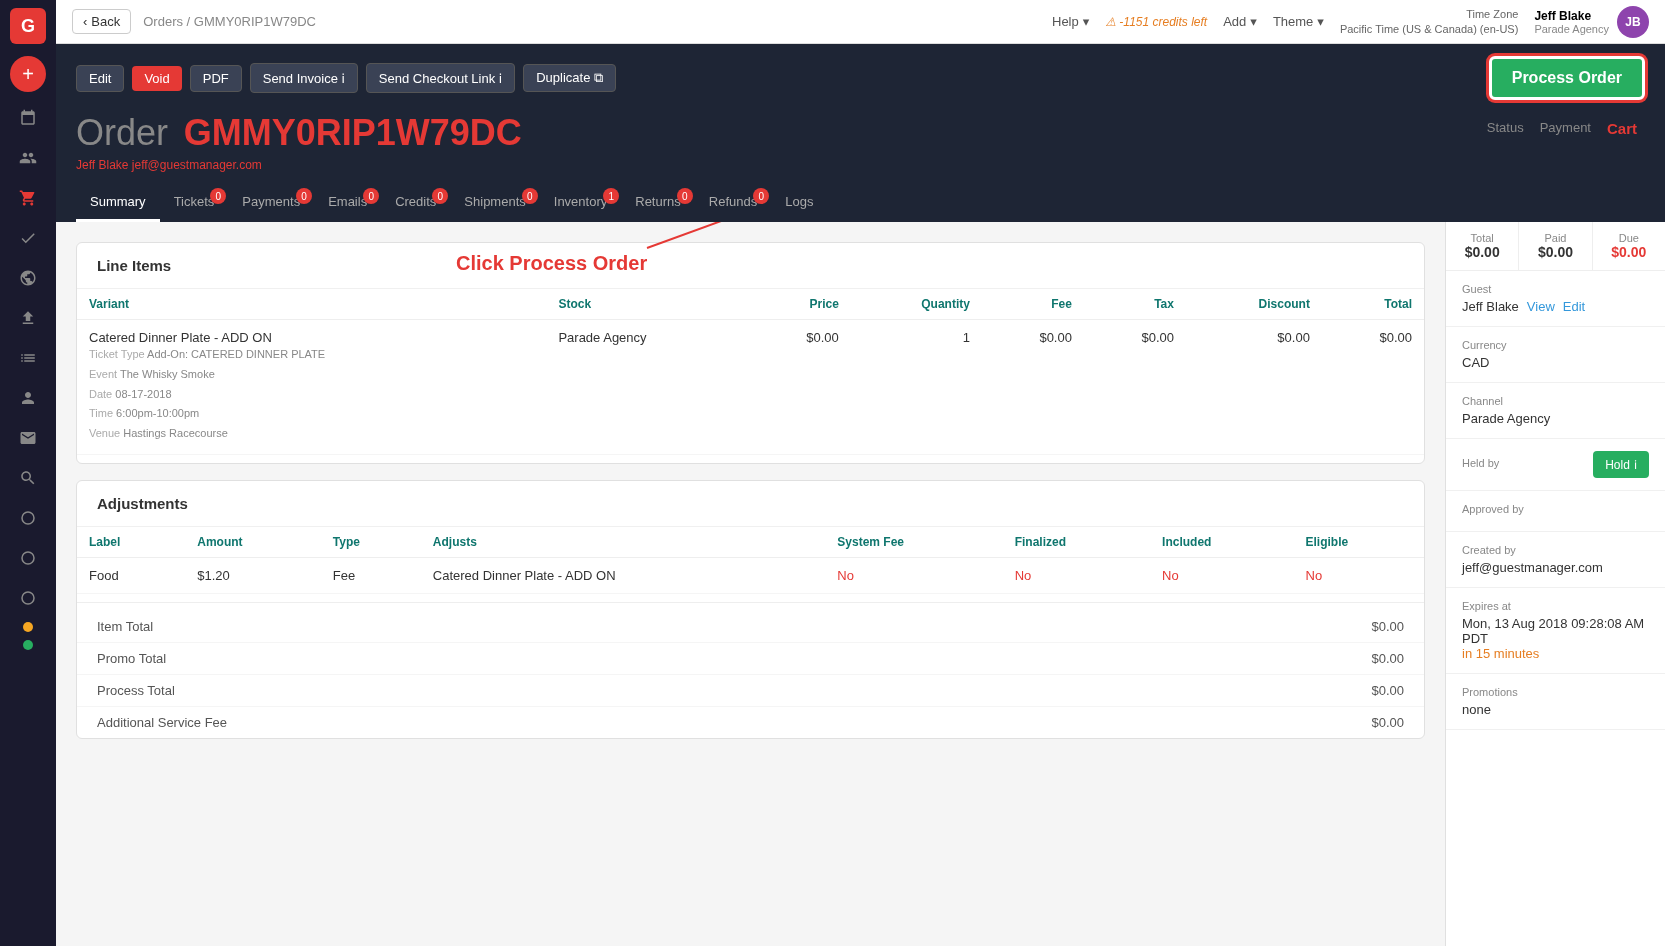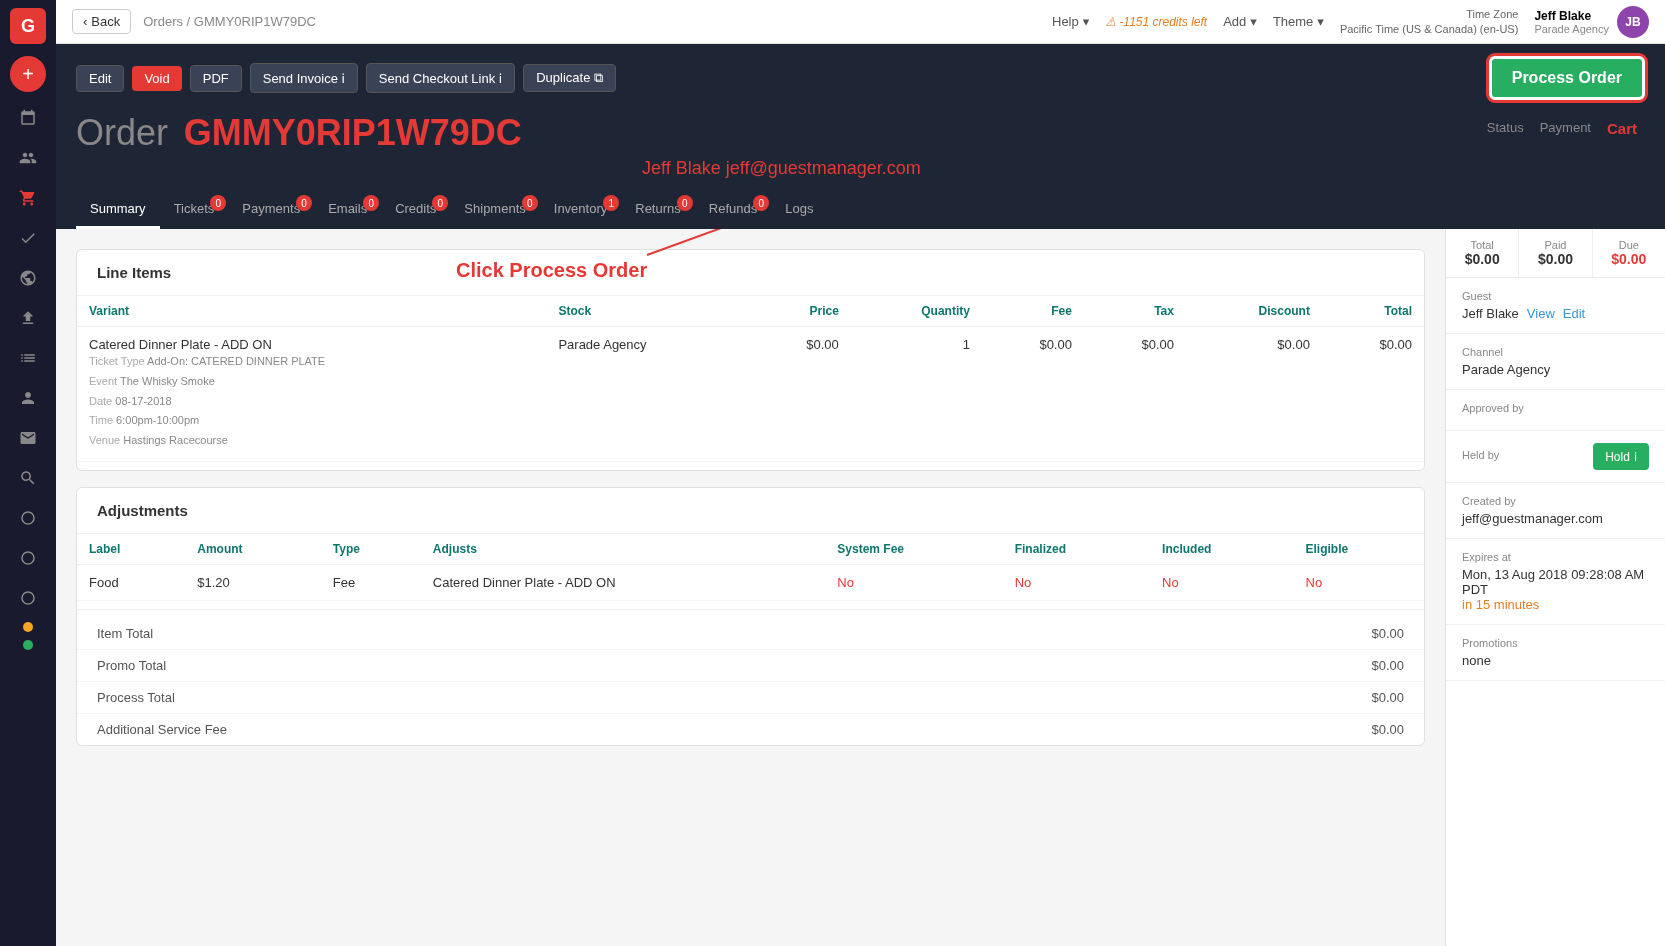--- a/index.html
+++ b/index.html
@@ -36,21 +36,21 @@
     .order-header { background: #1e2535; color: white; padding: 12px 20px 0 20px; flex-shrink: 0; }
     .order-action-bar { display: flex; align-items: center; gap: 8px; margin-bottom: 12px; }
     .btn-sm { padding: 5px 12px; border-radius: 4px; border: none; cursor: pointer; font-size: 13px; font-weight: 500; }
     .btn-default { background: #3a4255; color: white; border: 1px solid #555; }
     .btn-void { background: #e53935; color: white; }
     .btn-process { background: #27ae60; color: white; font-size: 16px; padding: 10px 20px; font-weight: bold; border-radius: 6px; border: 3px solid #fff; box-shadow: 0 0 0 3px #e53935; cursor: pointer; position: relative; }
 
     .order-title-row { display: flex; align-items: center; gap: 0; }
     .order-label { font-size: 36px; color: #888; font-weight: 300; margin-right: 12px; }
     .order-id { font-size: 36px; color: #e53935; font-weight: 700; }
-    .order-customer { margin-top: 4px; font-size: 18px; color: #aaa; text-align: center; }
+    .order-customer { margin-top: 4px; font-size: 12px; color: #aaa; }
     .order-customer span { color: #e53935; }
 
     
     .order-tabs { display: flex; align-items: center; gap: 0; margin-top: 12px; position: relative; }
     .order-tab { padding: 10px 14px; cursor: pointer; font-size: 13px; color: #aaa; position: relative; border-bottom: 3px solid transparent; }
     .order-tab.active { color: white; border-bottom: 3px solid white; }
     .order-tab .badge { position: absolute; top: 4px; right: 2px; background: #e53935; color: white; border-radius: 50%; width: 16px; height: 16px; font-size: 10px; display: flex; align-items: center; justify-content: center; }
 
     
     .content-area { display: flex; flex: 1; overflow: hidden; }
@@ -391,41 +391,45 @@
 
       <div class="rs-section">
         <div class="rs-section-label">Guest</div>
         <div style="display:flex;gap:8px;align-items:center;">
           <span class="rs-section-value">Jeff Blake</span>
           <span class="rs-section-value link">View</span>
           <span class="rs-section-value link">Edit</span>
         </div>
       </div>
 
+      <div class="rs-section">
+        <div class="rs-section-label">Currency</div>
+        <div class="rs-section-value">CAD</div>
+      </div>
 
       <div class="rs-section">
         <div class="rs-section-label">Channel</div>
         <div class="rs-section-value">Parade Agency</div>
-      </div>
-
-      <div class="rs-section">
-        <div class="rs-section-label">Approved by</div>
-        <div class="rs-section-value"></div>
       </div>
 
       <div class="rs-section">
         <div style="display:flex;justify-content:space-between;align-items:center;">
           <div class="rs-section-label">Held by</div>
           <button class="hold-btn">
             <span>Hold</span> ℹ
           </button>
         </div>
       </div>
 
       <div class="rs-section">
+        <div class="rs-section-label">Approved by</div>
+        <div class="rs-section-value"></div>
+      </div>
+
+      <div class="rs-section">
         <div class="rs-section-label">Created by</div>
         <div class="rs-section-value">jeff@guestmanager.com</div>
       </div>
 
       <div class="rs-section">
         <div class="rs-section-label">Expires at</div>
         <div class="rs-section-value">Mon, 13 Aug 2018 09:28:08 AM PDT</div>
         <div class="rs-section-value expires">in 15 minutes</div>
       </div>
 

